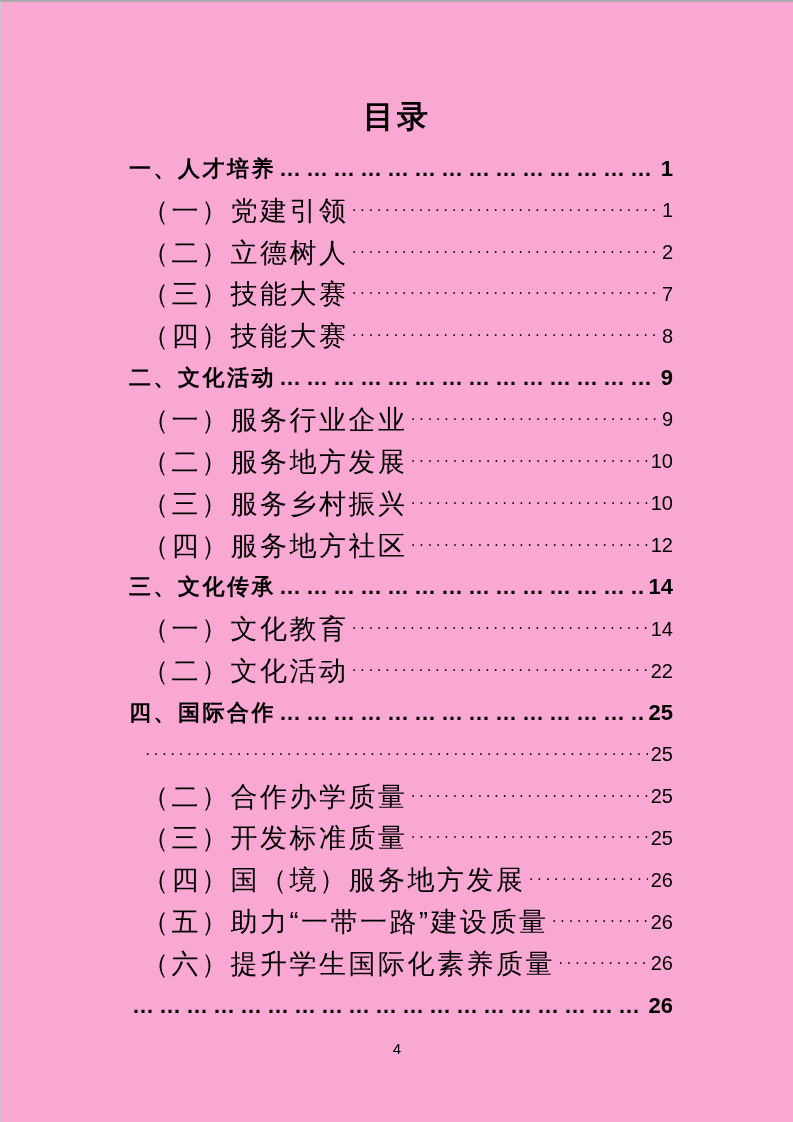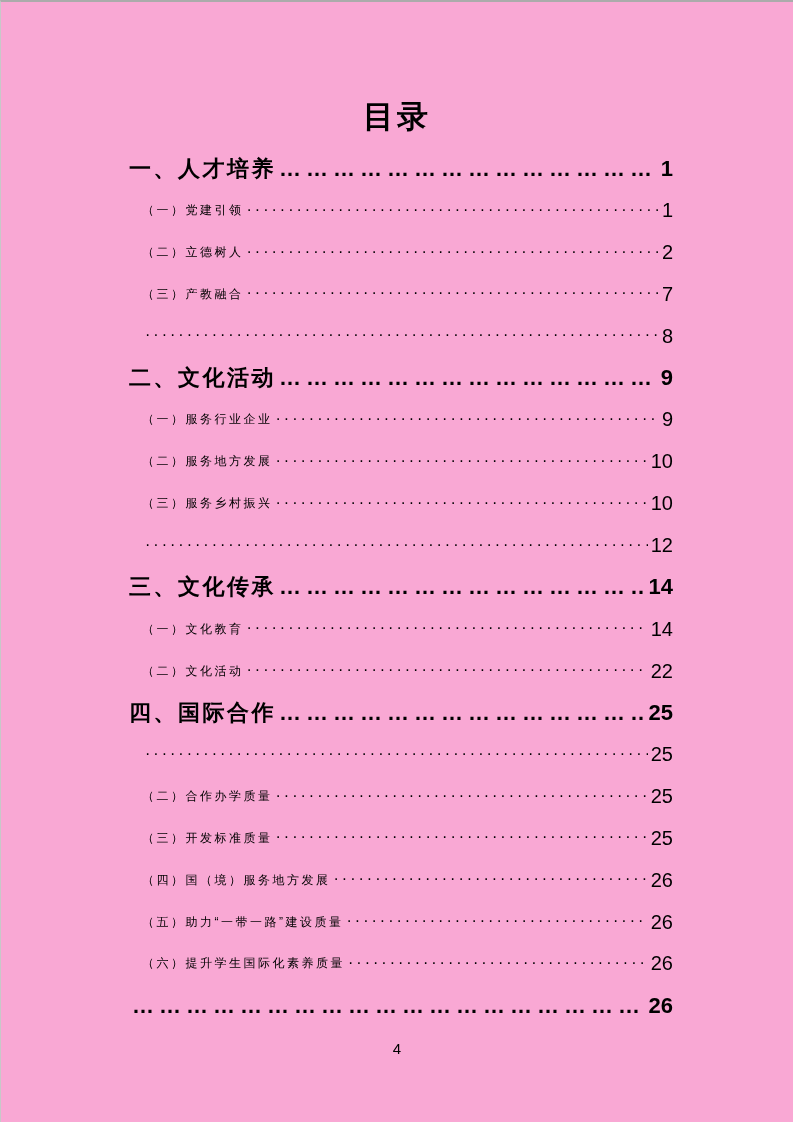--- a/index.html
+++ b/index.html
@@ -47,21 +47,21 @@
   }
   .toc-label {
     white-space: nowrap;
     letter-spacing: 2.5px;
   }
   .lvl1 .toc-label {
     font-size: 22px;
     font-weight: bold;
   }
   .lvl2 .toc-label {
-    font-size: 12px;
+    font-size: 27px;
   }
   .toc-dots {
     flex: 1 1 auto;
     overflow: hidden;
     white-space: nowrap;
     margin: 0 3px;
   }
   .lvl1 .toc-dots {
     font-size: 22px;
     font-weight: bold;
@@ -106,25 +106,26 @@
         <span class="toc-label">（一）党建引领</span>
         <span class="toc-dots" aria-hidden="true">··············································································································</span>
         <span class="toc-page">1</span>
       </div>
       <div class="toc-row lvl2">
         <span class="toc-label">（二）立德树人</span>
         <span class="toc-dots" aria-hidden="true">··············································································································</span>
         <span class="toc-page">2</span>
       </div>
       <div class="toc-row lvl2">
-        <span class="toc-label">（三）产教融合</span>
+        <span class="toc-label">（三）技能大赛</span>
         <span class="toc-dots" aria-hidden="true">··············································································································</span>
         <span class="toc-page">7</span>
       </div>
       <div class="toc-row lvl2">
+        <span class="toc-label">（四）技能大赛</span>
         <span class="toc-dots" aria-hidden="true">··············································································································</span>
         <span class="toc-page">8</span>
       </div>
       <div class="toc-row lvl1">
         <span class="toc-label">二、文化活动</span>
         <span class="toc-dots" aria-hidden="true">…………………………………………………………………………………………………………</span>
         <span class="toc-page">9</span>
       </div>
       <div class="toc-row lvl2">
         <span class="toc-label">（一）服务行业企业</span>
@@ -135,20 +136,21 @@
         <span class="toc-label">（二）服务地方发展</span>
         <span class="toc-dots" aria-hidden="true">··············································································································</span>
         <span class="toc-page">10</span>
       </div>
       <div class="toc-row lvl2">
         <span class="toc-label">（三）服务乡村振兴</span>
         <span class="toc-dots" aria-hidden="true">··············································································································</span>
         <span class="toc-page">10</span>
       </div>
       <div class="toc-row lvl2">
+        <span class="toc-label">（四）服务地方社区</span>
         <span class="toc-dots" aria-hidden="true">··············································································································</span>
         <span class="toc-page">12</span>
       </div>
       <div class="toc-row lvl1">
         <span class="toc-label">三、文化传承</span>
         <span class="toc-dots" aria-hidden="true">…………………………………………………………………………………………………………</span>
         <span class="toc-page">14</span>
       </div>
       <div class="toc-row lvl2">
         <span class="toc-label">（一）文化教育</span>

